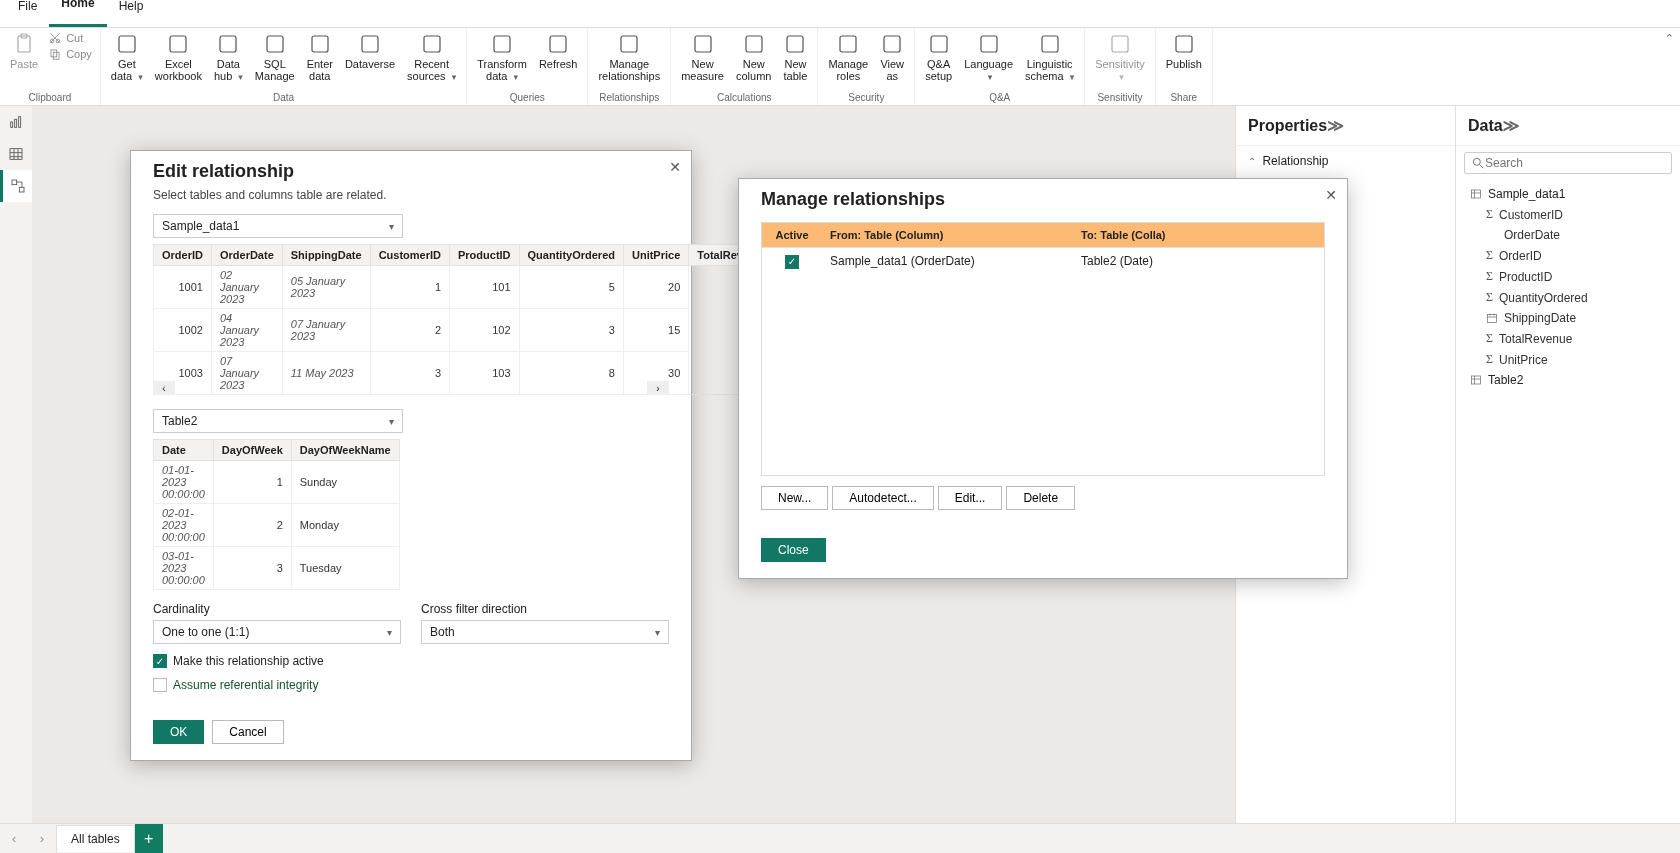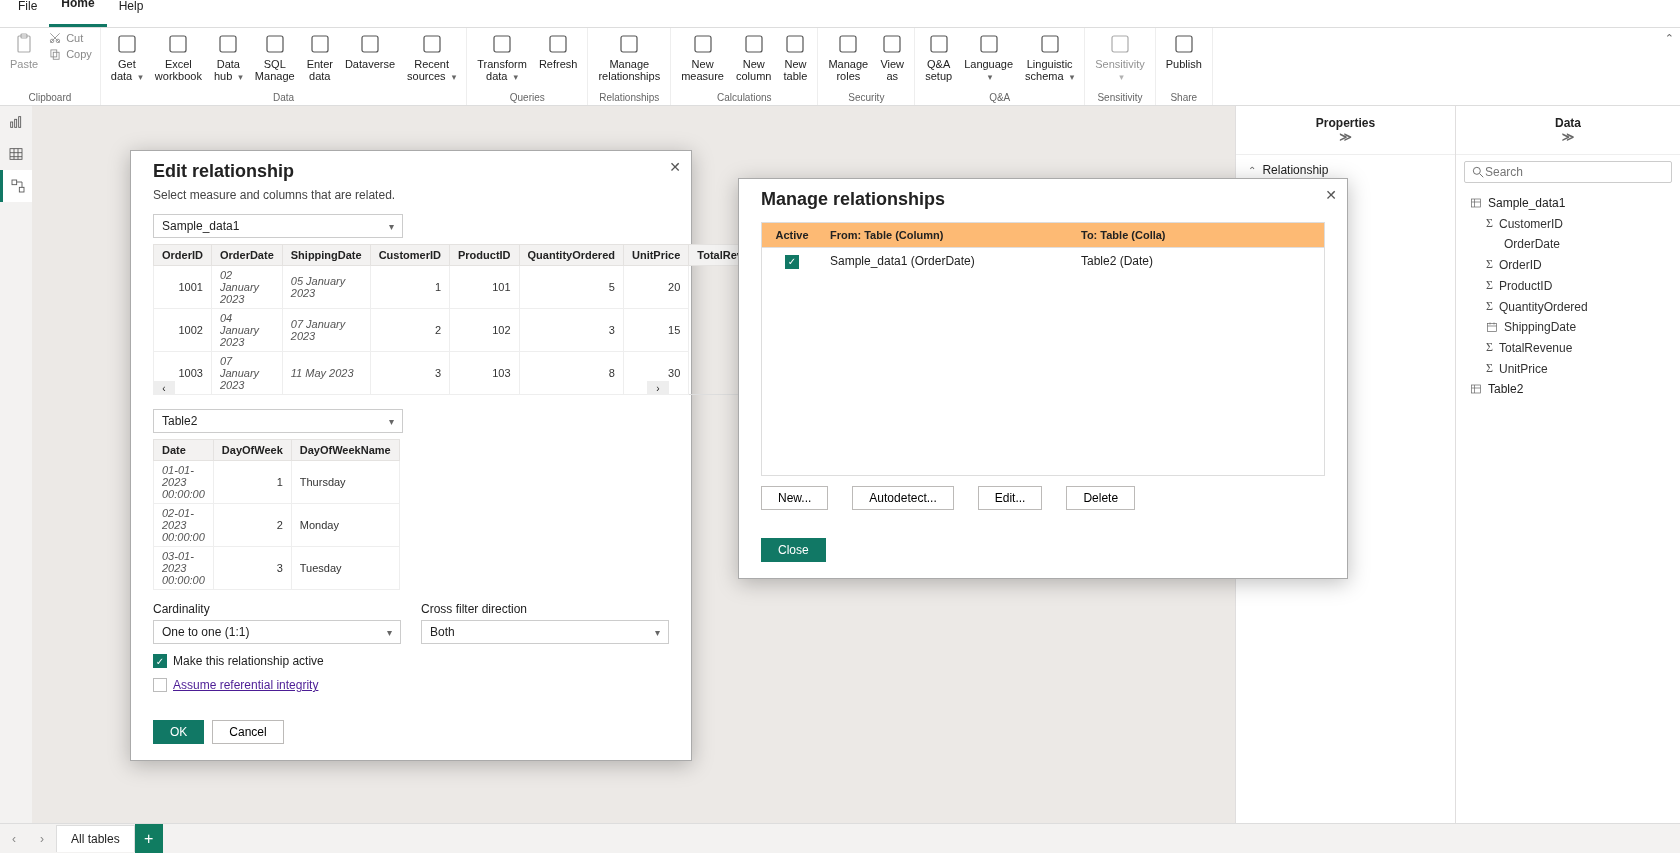--- a/index.html
+++ b/index.html
@@ -35,21 +35,21 @@
 .collapse-badge { position:absolute; left:98px; top:315px; writing-mode:horizontal-tb; font-size:11px; color:#555; transform: rotate(-90deg); transform-origin:left top;}
 .table-ghost { position:absolute; left:100px; top:170px; width:30px; background:#fff; border:1px solid #ccc; border-radius:2px; overflow:hidden;}
 .table-ghost .tg-head { background:#f3f2f1; padding:4px; font-size:11px; display:flex; align-items:center; gap:4px;}
 .table-ghost .tg-row { padding:3px 4px; font-size:11px; border-top:1px solid #eee; display:flex; gap:4px;}
 
 
 .panels { position:absolute; right:0; top:106px; bottom:30px; width:445px; display:flex; background:#fff;}
 .panel { border-left:1px solid #e0dede; display:flex; flex-direction:column; }
 .panel-properties { width: 220px; }
 .panel-data { flex:1; }
-.panel-header { padding: 10px 12px; font-weight:600; font-size:12px; display:flex; justify-content:flex-start; align-items:center; border-bottom:1px solid #eee;flex-direction:column;}
+.panel-header { padding: 10px 12px; font-weight:600; font-size:16px; display:flex; justify-content:flex-start; align-items:center; border-bottom:1px solid #eee;}
 .panel-header .chev { color:#666; }
 .prop-section { padding:8px 12px; font-size:12px; display:flex; align-items:center; gap:6px;}
 .prop-section .caret { font-size:10px; color:#666;}
 
 .search-box { margin:6px 8px; border:1px solid #ccc; border-radius:2px; display:flex; align-items:center; padding:3px 6px;}
 .search-box input { border:none; outline:none; flex:1; font-size:12px;}
 .search-box svg { width:14px; height:14px; stroke:#666; fill:none; stroke-width:1.6;}
 
 .field-tree { padding:4px 0; }
 .ft-item { padding:3px 10px 3px 14px; font-size:12px; display:flex; align-items:center; gap:6px; cursor:pointer;}
@@ -96,21 +96,21 @@
 .btn.primary { background:#117865; border-color:#117865; color:#fff;}
 
 
 .mr-grid { border:1px solid #ddd; margin-top:6px; height:254px; overflow:auto;}
 .mr-head { display:flex; background:#fdba74; border-bottom:1px solid #e0dede; font-weight:600; font-size:11px;}
 .mr-head div, .mr-row div { padding:6px 8px; }
 .mr-row { display:flex; font-size:12px;}
 .mr-c-active { width:60px; text-align:center;}
 .mr-c-from { flex:1;}
 .mr-c-to { flex:1;}
-.mr-toolbar { display:flex; gap:24px; margin-top:10px;}
+.mr-toolbar { display:flex; gap:4px; margin-top:10px;}
 
 .caret-down::after { content:"▾"; font-size:9px; color:#666; margin-left:3px;}
 .chev-icon { font-size:14px; color:#666; }
 
 .ribbon-collapse { position:absolute; right:6px; top:32px; color:#666; font-size:11px; cursor:pointer;}
 </style>
 </head>
 <body>
 
 <div class="menu-tabs">
@@ -513,21 +513,21 @@
     <div class="nav-arrow">‹</div>
     <div class="nav-arrow">›</div>
   </div>
   <div class="bottom-tab">All tables</div>
   <div class="bottom-add">+</div>
 </div>
 
 <div class="dialog" style="left:130px; top:150px; width:562px;">
   <span class="dlg-close">✕</span>
   <div class="dlg-title">Edit relationship</div>
-  <div class="dlg-sub">Select measure and columns that are related.</div>
+  <div class="dlg-sub">Select tables and columns table are related.</div>
   <div class="dlg-body">
     <div class="sel" style="width:250px;">
         <span>Sample_data1</span>
         <span class="caret">▾</span>
       </div>
     <div class="tbl-scroll">
       <table class="preview" id="tbl1">
           <tbody>
             <tr>
               <th class="num">OrderID</th>
@@ -580,21 +580,21 @@
     <table class="preview" id="tbl2" style="width:200px;">
         <tbody>
           <tr>
             <th>Date</th>
             <th class="num">DayOfWeek</th>
             <th>DayOfWeekName</th>
           </tr>
           <tr>
             <td class="ital">01-01-2023 00:00:00</td>
             <td class="num">1</td>
-            <td>Thursday</td>
+            <td>Sunday</td>
           </tr>
           <tr>
             <td class="ital">02-01-2023 00:00:00</td>
             <td class="num">2</td>
             <td>Monday</td>
           </tr>
           <tr>
             <td class="ital">03-01-2023 00:00:00</td>
             <td class="num">3</td>
             <td>Tuesday</td>
@@ -616,21 +616,21 @@
             <span>Both</span>
             <span class="caret">▾</span>
           </div>
       </div>
     </div>
 
     <div class="chk-row">
       <span class="chk">✓</span>
       <span>Make this relationship active</span>
     </div>
-    <div class="chk-row" style="color:#4c1d95;text-decoration:underline;">
+    <div class="chk-row" style="color:#14532d;">
       <span class="chk empty"></span>
       <span>Assume referential integrity</span>
     </div>
   </div>
   <div class="dlg-buttons">
     <button class="btn primary">OK</button>
     <button class="btn">Cancel</button>
   </div>
 </div>
 

